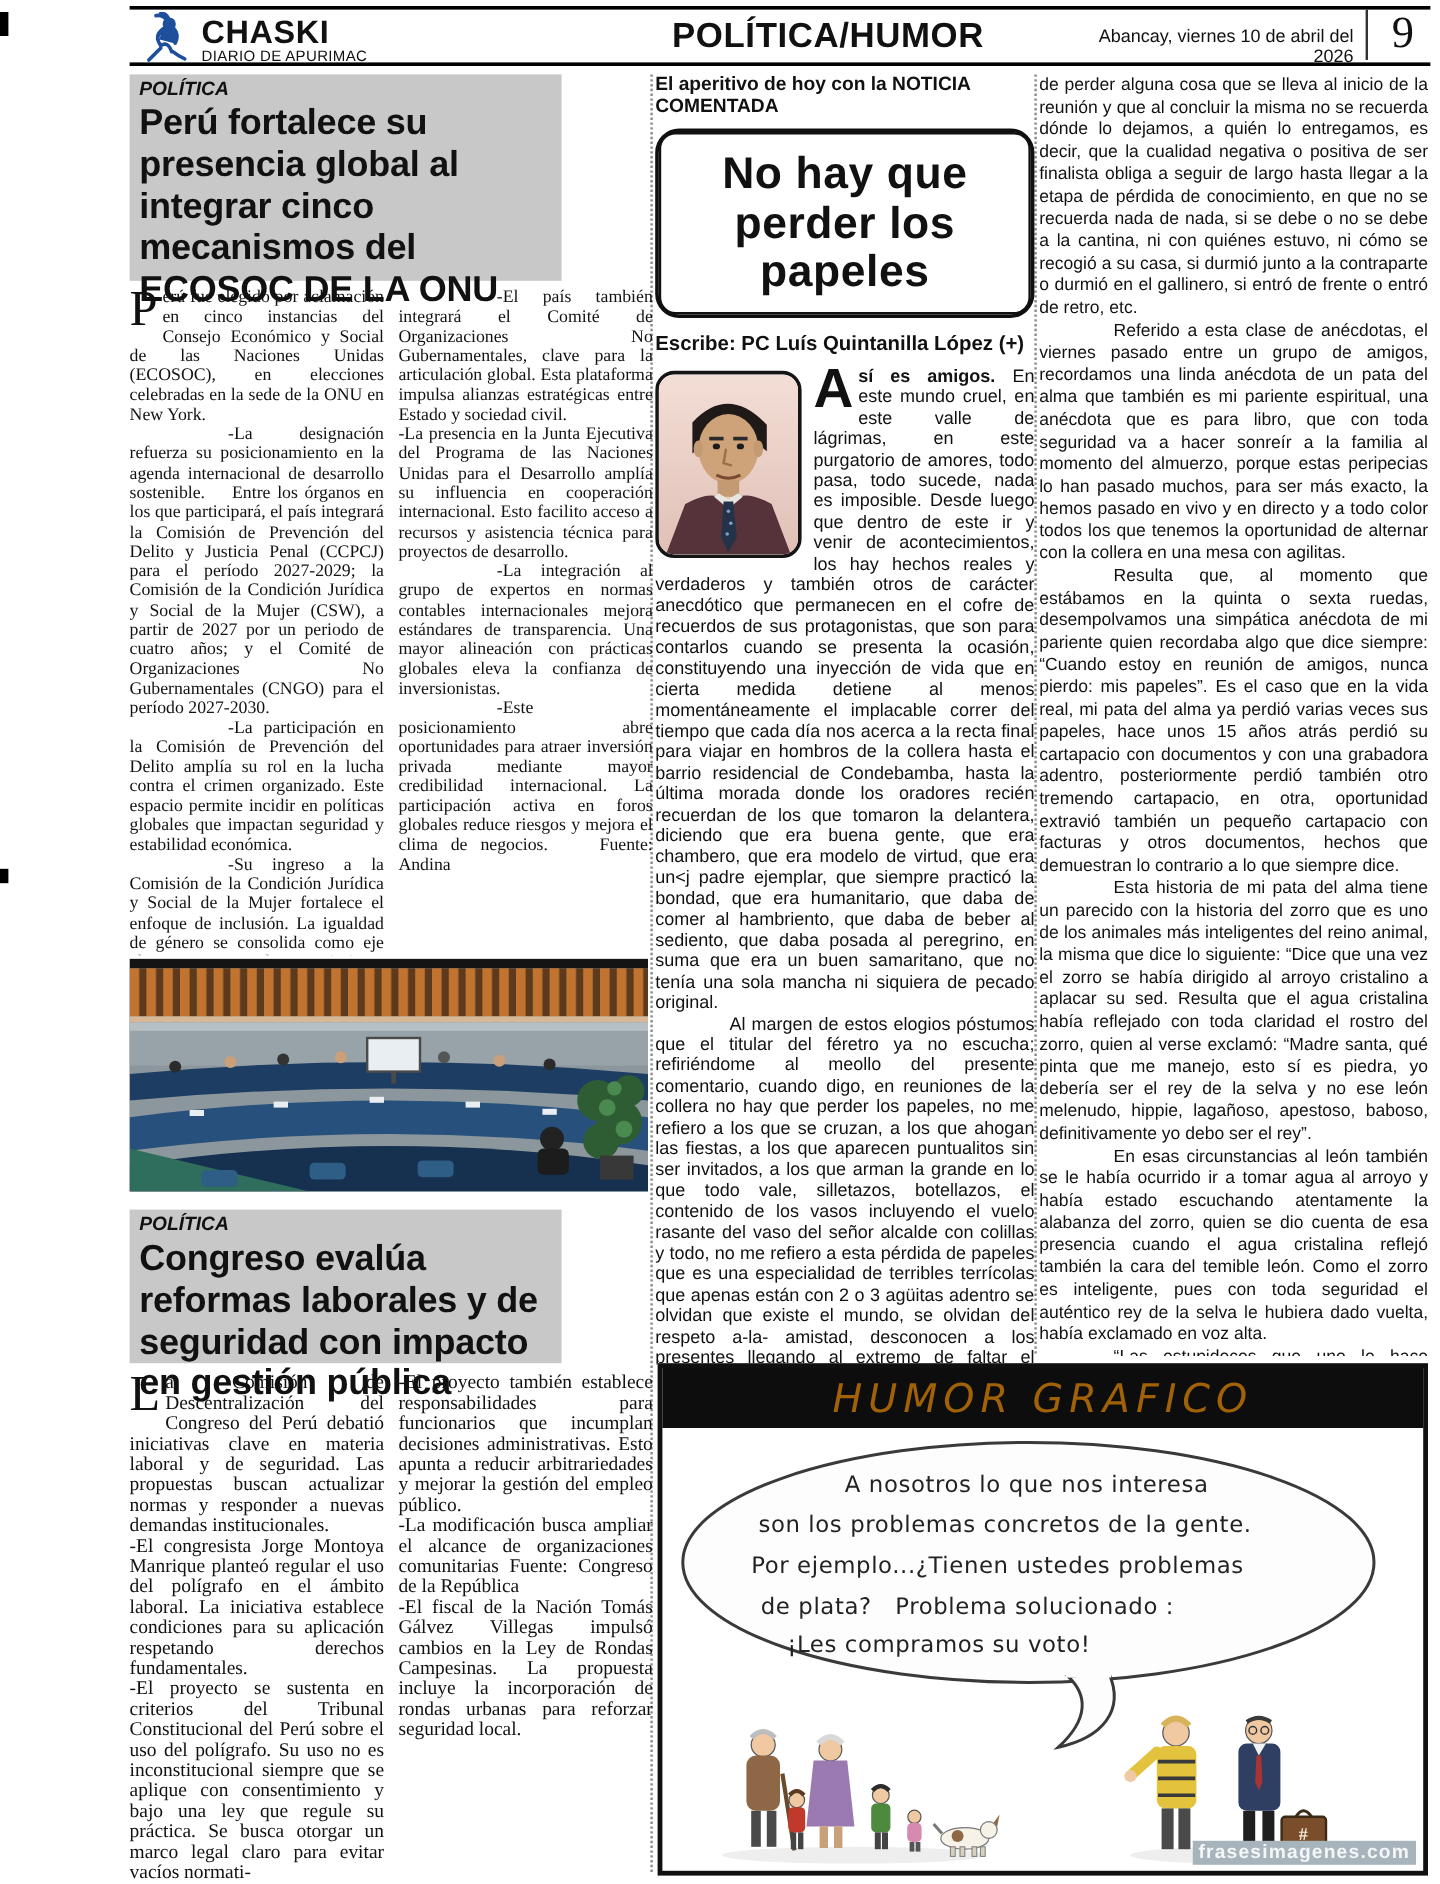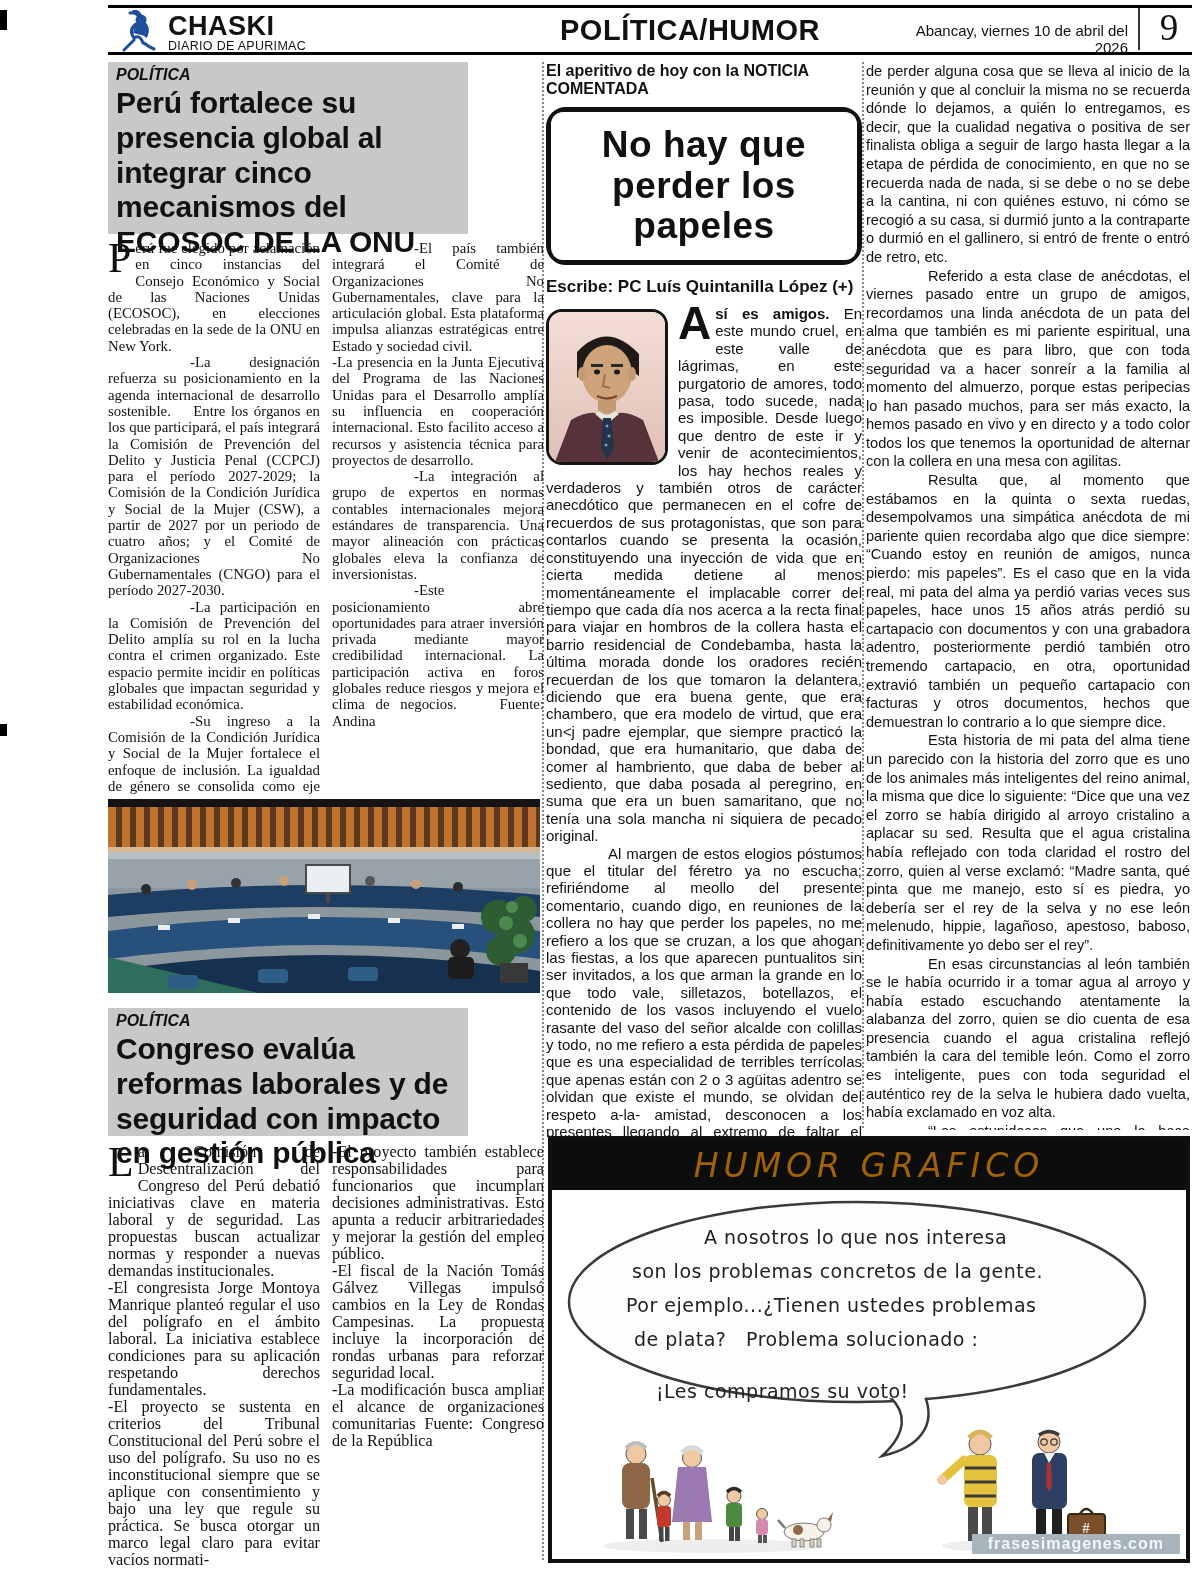--- a/index.html
+++ b/index.html
@@ -63,21 +63,21 @@
   .dotsep{position:absolute;width:0;border-left:2px dotted #8a8a8a;}
 
   
   .humor{position:absolute;left:548px;top:1136px;width:642px;height:427px;border:4px solid #101010;
          box-sizing:border-box;background:#fff;}
   .humor-titlebar{height:50px;background:#0d0d0d;display:flex;align-items:center;justify-content:center;}
   .humor-title{color:#a16207;font-family:"DejaVu Sans",sans-serif;font-style:italic;font-size:33px;letter-spacing:5px;font-weight:500;}
   .cartoon{position:relative;width:634px;height:368px;}
   .bubble-line{position:absolute;font-family:"DejaVu Sans",sans-serif;font-size:19px;letter-spacing:0.5px;color:#222;white-space:nowrap;}
   .watermark{position:absolute;right:6px;bottom:4px;font-family:"Liberation Sans",sans-serif;font-weight:bold;
-         font-size:16px;color:#f4f7f9;background:#a8b4bb;padding:1px 16px;letter-spacing:1px;}
+         font-size:16px;color:#f4f7f9;background:#a8b4bb;padding:1px 5px;letter-spacing:1px;}
 </style>
 </head>
 <body>
 
 <div class="page">
 
   <div class="cropmark" style="top:10px;width:7px;height:20px;"></div>
   <div class="cropmark" style="top:724px;width:7px;height:12px;"></div>
 
   <div class="rule" style="left:108px;top:5px;width:1084px;height:3px;"></div>
@@ -196,22 +196,22 @@
   </div>
 
   <div class="art art2">
     <div class="acol">
       <p><span class="dcap">L</span><span>a Comisión de Descentralización del Congreso del Perú debatió iniciativas clave en materia laboral y de seguridad. Las propuestas buscan actualizar normas y responder a nuevas demandas institucionales.</span></p>
       <p>-El congresista Jorge Montoya Manrique planteó regular el uso del polígrafo en el ámbito laboral. La iniciativa establece condiciones para su aplicación respetando derechos fundamentales.</p>
       <p>-El proyecto se sustenta en criterios del Tribunal Constitucional del Perú sobre el uso del polígrafo. Su uso no es inconstitucional siempre que se aplique con consentimiento y bajo una ley que regule su práctica. Se busca otorgar un marco legal claro para evitar vacíos normati-</p>
     </div>
     <div class="acol">
       <p>-El proyecto también establece responsabilidades para funcionarios que incumplan decisiones administrativas. Esto apunta a reducir arbitrariedades y mejorar la gestión del empleo público.</p>
+      <p>-La modificación busca ampliar el alcance de organizaciones comunitarias Fuente: Congreso de la República</p>
       <p>-El fiscal de la Nación Tomás Gálvez Villegas impulsó cambios en la Ley de Rondas Campesinas. La propuesta incluye la incorporación de rondas urbanas para reforzar seguridad local.</p>
-      <p>-La modificación busca ampliar el alcance de organizaciones comunitarias Fuente: Congreso de la República</p>
     </div>
   </div>
 
   <div class="midcol">
     <div class="m-kicker">El aperitivo de hoy con la NOTICIA COMENTADA</div>
     <div class="titlebox">
       <div class="titlebox-inner">
         <div class="c-title">No hay que perder los papeles</div>
       </div>
     </div>
@@ -356,18 +356,18 @@
           <rect x="500" y="319" width="10" height="33" fill="#1f1f1f"></rect>
           <rect x="516" y="324" width="37" height="27" rx="3" fill="#7a4e2a" stroke="#3a2a16" stroke-width="2"></rect>
           <path d="M528,324 Q534,314 541,324" fill="none" stroke="#3a2a16" stroke-width="2.5"></path>
           <text x="534" y="343" font-size="15" font-weight="bold" fill="#f2e8d8" text-anchor="middle">#</text>
         </g>
       </svg>
       <div class="bubble-line" style="left:152px;top:36px;">A nosotros lo que nos interesa</div>
       <div class="bubble-line" style="left:80px;top:70px;">son los problemas concretos de la gente.</div>
       <div class="bubble-line" style="left:74px;top:104px;">Por ejemplo...¿Tienen ustedes problemas</div>
       <div class="bubble-line" style="left:82px;top:138px;">de plata?&nbsp;&nbsp; Problema solucionado :</div>
-      <div class="bubble-line" style="left:104px;top:170px;margin-top:20px;">¡Les compramos su voto!</div>
+      <div class="bubble-line" style="left:104px;top:170px;">¡Les compramos su voto!</div>
       <div class="watermark">frasesimagenes.com</div>
     </div>
   </div>
 
 </div>
 
 </body></html>

